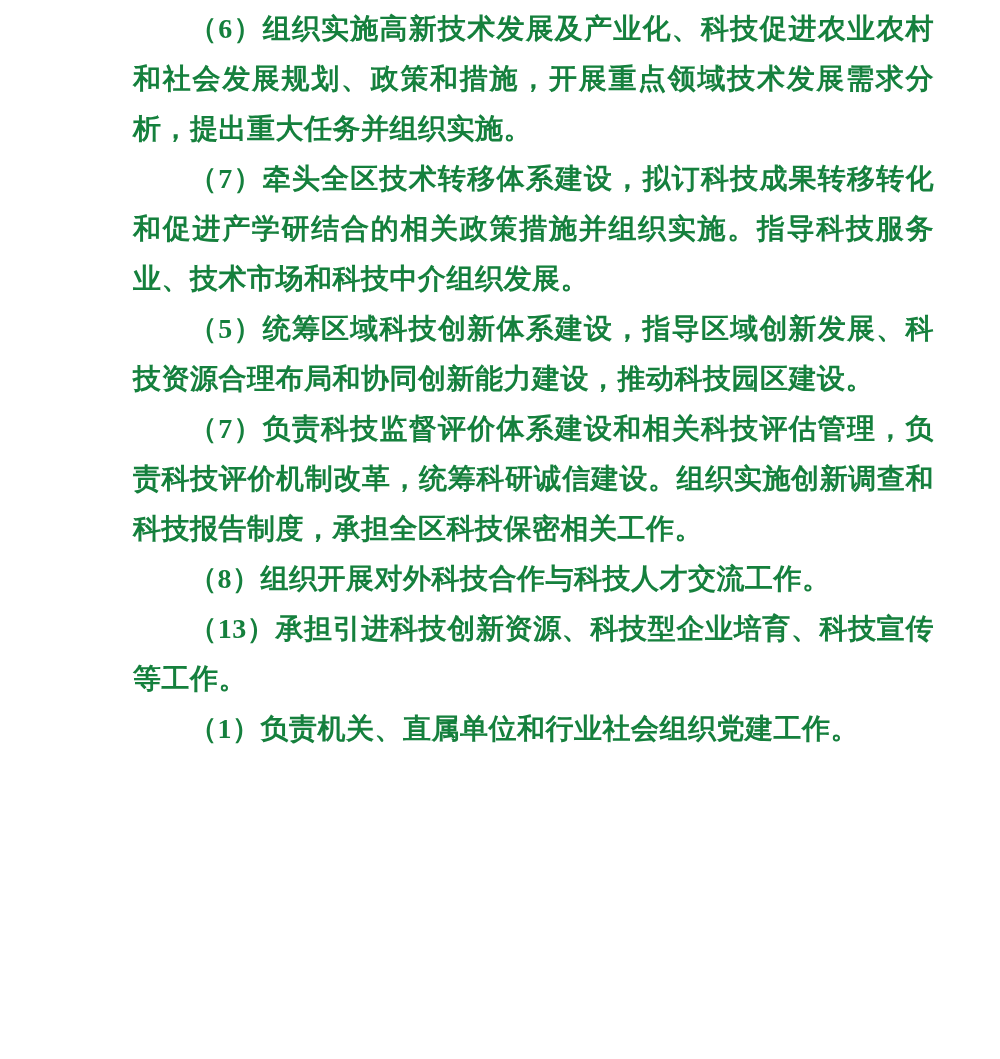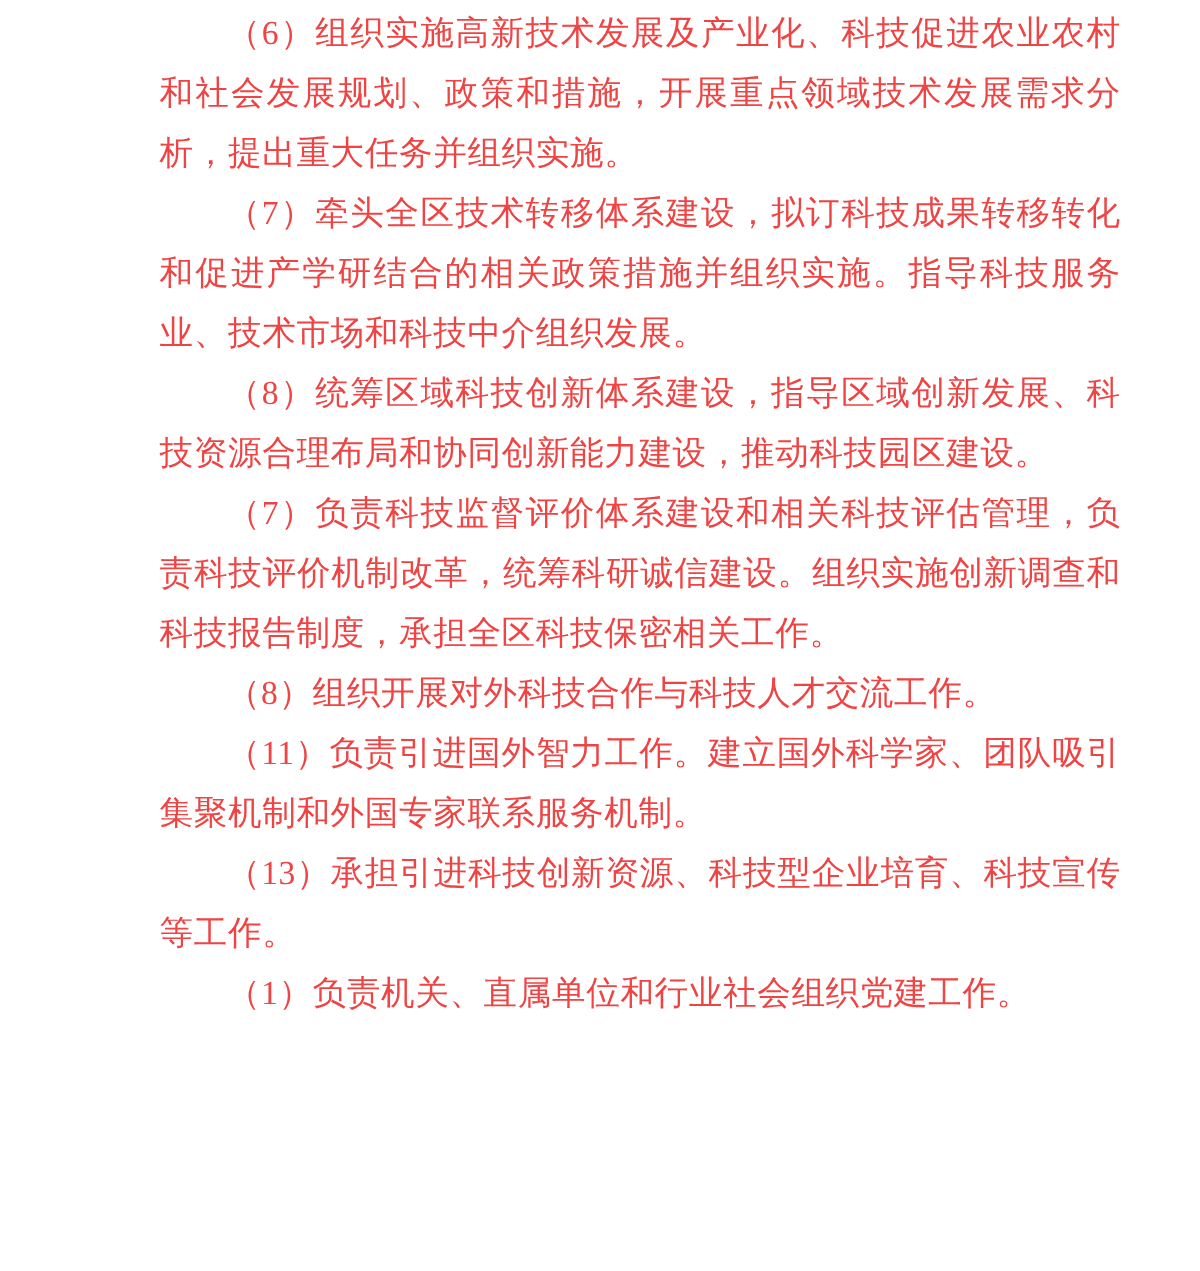--- a/index.html
+++ b/index.html
@@ -18,35 +18,35 @@
     width: 1000px;
     height: 1059px;
     padding: 4px 66px 0 133px;
     background: #ffffff;
   }
   .doc-body p {
     margin: 0;
     padding: 0;
     font-size: 28px;
     line-height: 50px;
-    color: #ef4444;
+    color: #15803d;
     letter-spacing: 0.5px;
     text-indent: 2em;
     text-align: justify;
     text-justify: inter-ideograph;
     word-break: break-all;
+    font-weight: bold;
   }
 </style>
 </head>
 <body>
 
 <div class="doc-page">
   <div class="doc-body">
     <p>（6）组织实施高新技术发展及产业化、科技促进农业农村和社会发展规划、政策和措施，开展重点领域技术发展需求分析，提出重大任务并组织实施。</p>
     <p>（7）牵头全区技术转移体系建设，拟订科技成果转移转化和促进产学研结合的相关政策措施并组织实施。指导科技服务业、技术市场和科技中介组织发展。</p>
-    <p>（8）统筹区域科技创新体系建设，指导区域创新发展、科技资源合理布局和协同创新能力建设，推动科技园区建设。</p>
+    <p>（5）统筹区域科技创新体系建设，指导区域创新发展、科技资源合理布局和协同创新能力建设，推动科技园区建设。</p>
     <p>（7）负责科技监督评价体系建设和相关科技评估管理，负责科技评价机制改革，统筹科研诚信建设。组织实施创新调查和科技报告制度，承担全区科技保密相关工作。</p>
     <p>（8）组织开展对外科技合作与科技人才交流工作。</p>
-    <p>（11）负责引进国外智力工作。建立国外科学家、团队吸引集聚机制和外国专家联系服务机制。</p>
     <p>（13）承担引进科技创新资源、科技型企业培育、科技宣传等工作。</p>
     <p>（1）负责机关、直属单位和行业社会组织党建工作。</p>
   </div>
 </div>
 
 </body></html>

